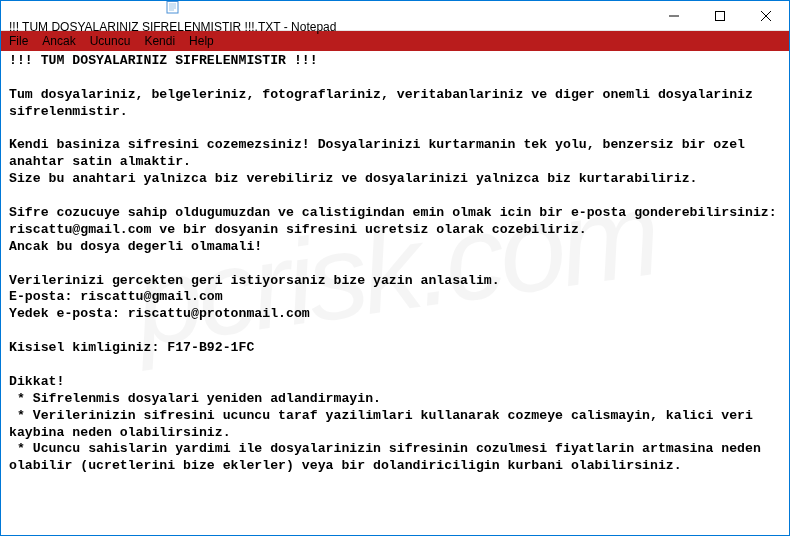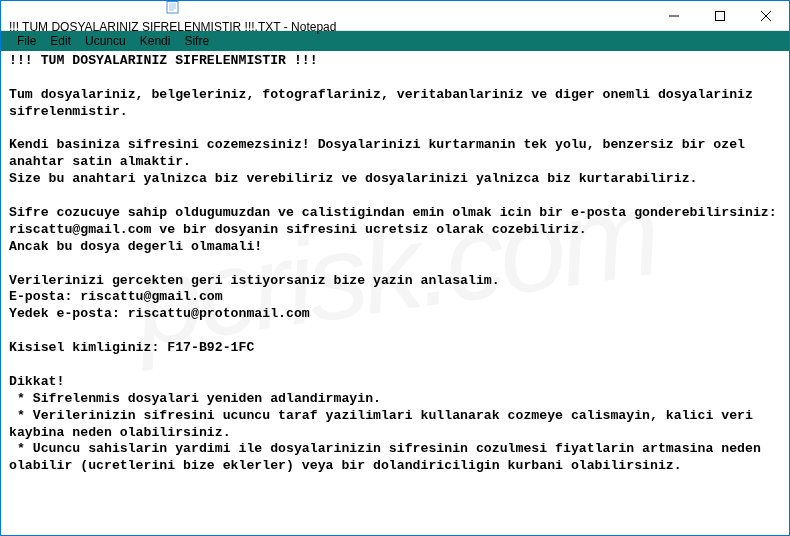--- a/index.html
+++ b/index.html
@@ -50,24 +50,24 @@
       align-items: center;
       justify-content: center;
       font-family: "Segoe UI", sans-serif;
       font-size: 10px;
       cursor: default;
     }
     .menubar {
       height: 20px;
       display: flex;
       align-items: center;
-      padding-left: 10px;
+      padding-left: 2px;
       gap: 2px;
       font-size: 12px;
-      background: #0f766e;
+      background: #b91c1c;
     }
     .menu-item {
       padding: 1px 6px;
       cursor: default;
     }
     .content {
       padding: 2px 8px;
       font-family: Consolas, "Courier New", monospace;
       font-size: 13.2px;
       line-height: 1.28;
@@ -124,24 +124,24 @@
       <svg width="10" height="10">
           <line x1="0" y1="0" x2="10" y2="10" stroke="#000" stroke-width="1"></line>
           <line x1="10" y1="0" x2="0" y2="10" stroke="#000" stroke-width="1"></line>
         </svg>
     </div>
   </div>
 </div>
 
 <div class="menubar">
   <span class="menu-item">File</span>
-  <span class="menu-item">Edit</span>
+  <span class="menu-item">Ancak</span>
   <span class="menu-item">Ucuncu</span>
   <span class="menu-item">Kendi</span>
-  <span class="menu-item">Sifre</span>
+  <span class="menu-item">Help</span>
 </div>
 
 <div class="content">!!! TUM DOSYALARINIZ SIFRELENMISTIR !!!
 
 Tum dosyalariniz, belgeleriniz, fotograflariniz, veritabanlariniz ve diger onemli dosyalariniz sifrelenmistir.
 
 Kendi basiniza sifresini cozemezsiniz! Dosyalarinizi kurtarmanin tek yolu, benzersiz bir ozel anahtar satin almaktir.
 Size bu anahtari yalnizca biz verebiliriz ve dosyalarinizi yalnizca biz kurtarabiliriz.
 
 Sifre cozucuye sahip oldugumuzdan ve calistigindan emin olmak icin bir e-posta gonderebilirsiniz: riscattu@gmail.com ve bir dosyanin sifresini ucretsiz olarak cozebiliriz.

